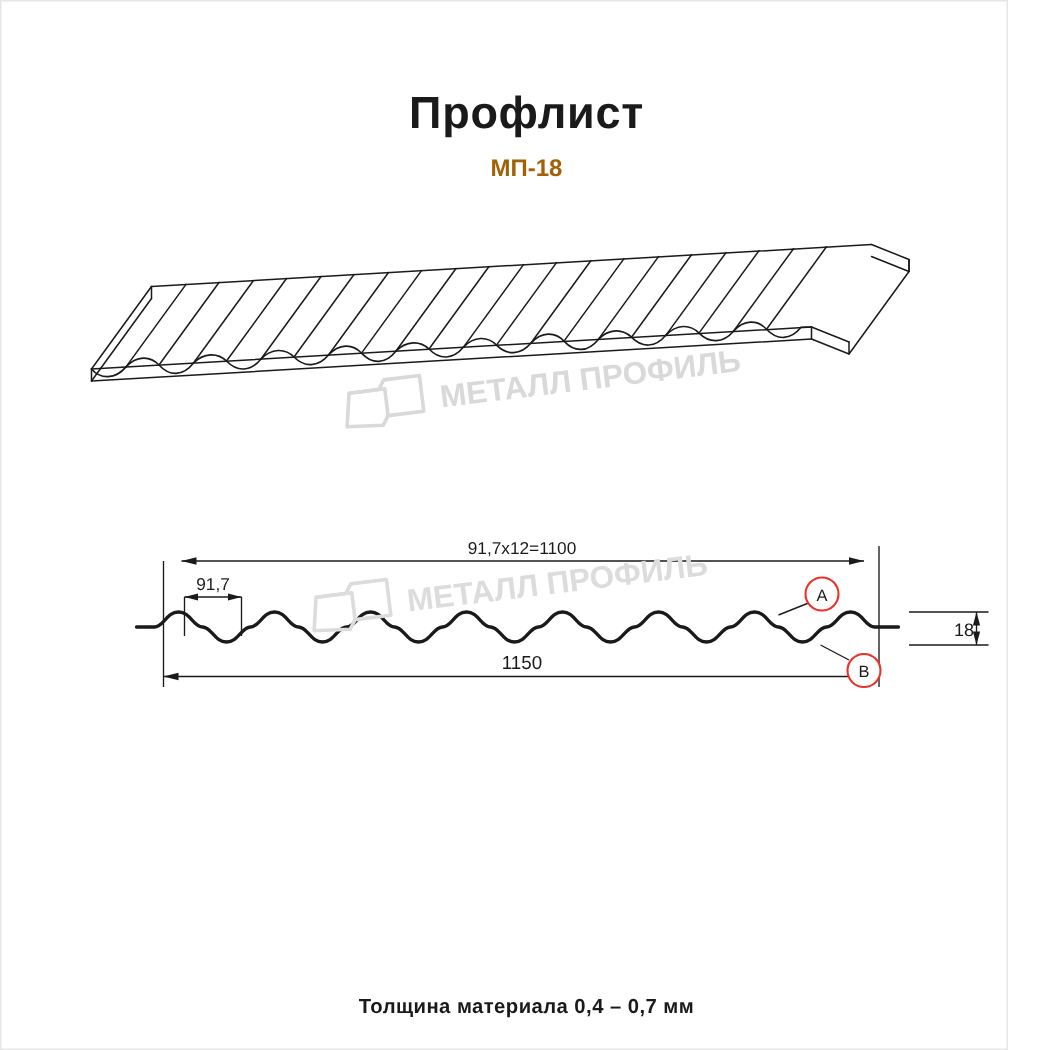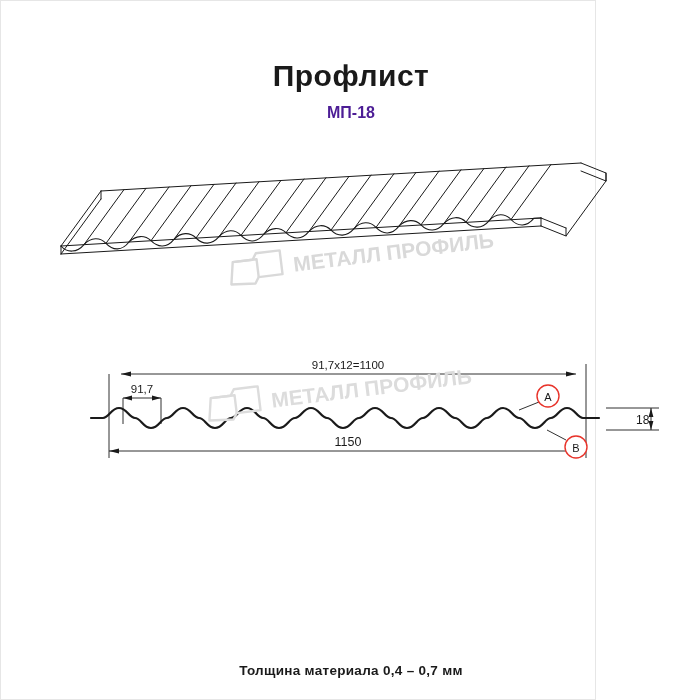--- a/index.html
+++ b/index.html
@@ -10,21 +10,21 @@
     width: 700px;
     height: 700px;
     background: #ffffff;
     font-family: "Liberation Sans", sans-serif;
     color: #1a1a1a;
     overflow: hidden;
     position: relative;
   }
   .page {
     position: relative;
-    width: 596px;
+    width: 672px;
     height: 700px;
     box-sizing: border-box;
     border: 1px solid #e6e6e6;
   }
   .title {
     position: absolute;
     top: 58px;
     left: 0;
     width: 700px;
     text-align: center;
@@ -34,21 +34,21 @@
     color: #1a1a1a;
   }
   .subtitle {
     position: absolute;
     top: 103px;
     left: 0;
     width: 700px;
     text-align: center;
     font-size: 16px;
     font-weight: bold;
-    color: #4c1d95;
+    color: #a16207;
   }
   .iso-wrap {
     position: absolute;
     top: 140px;
     left: 60px;
     width: 590px;
     height: 160px;
   }
   .dim-wrap {
     position: absolute;

